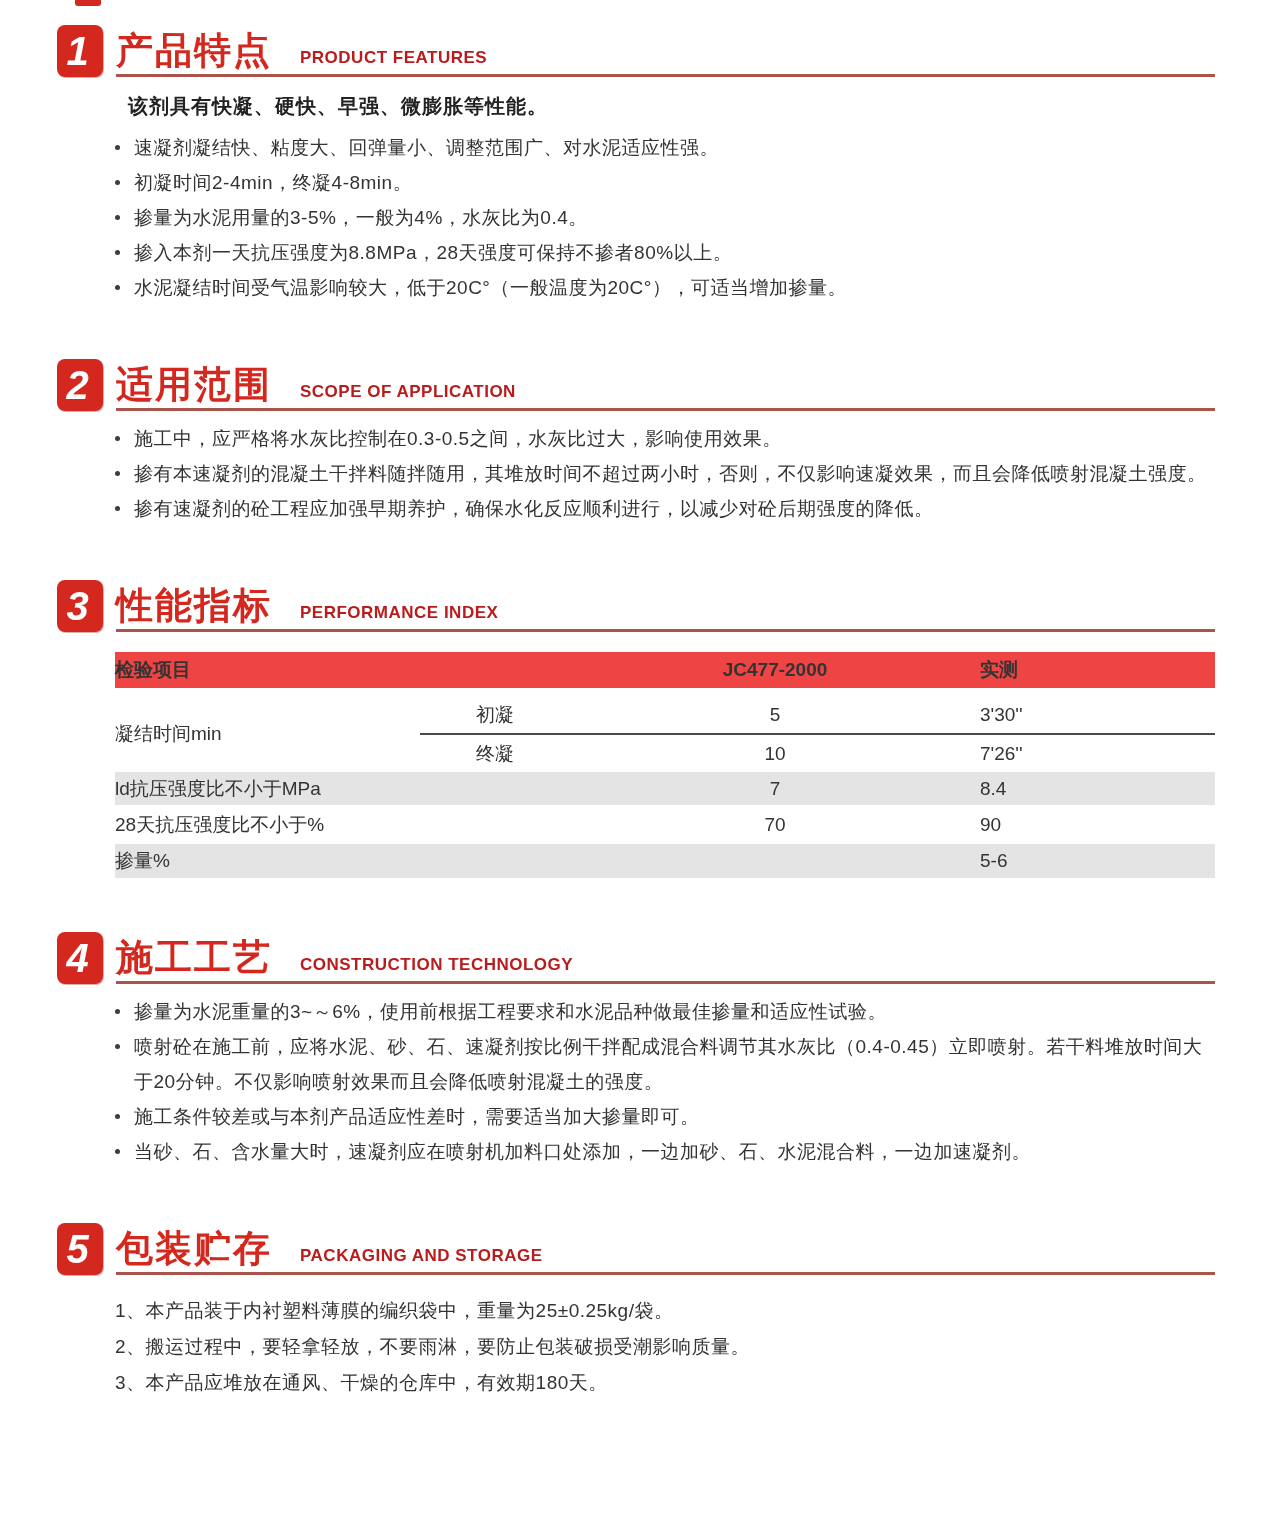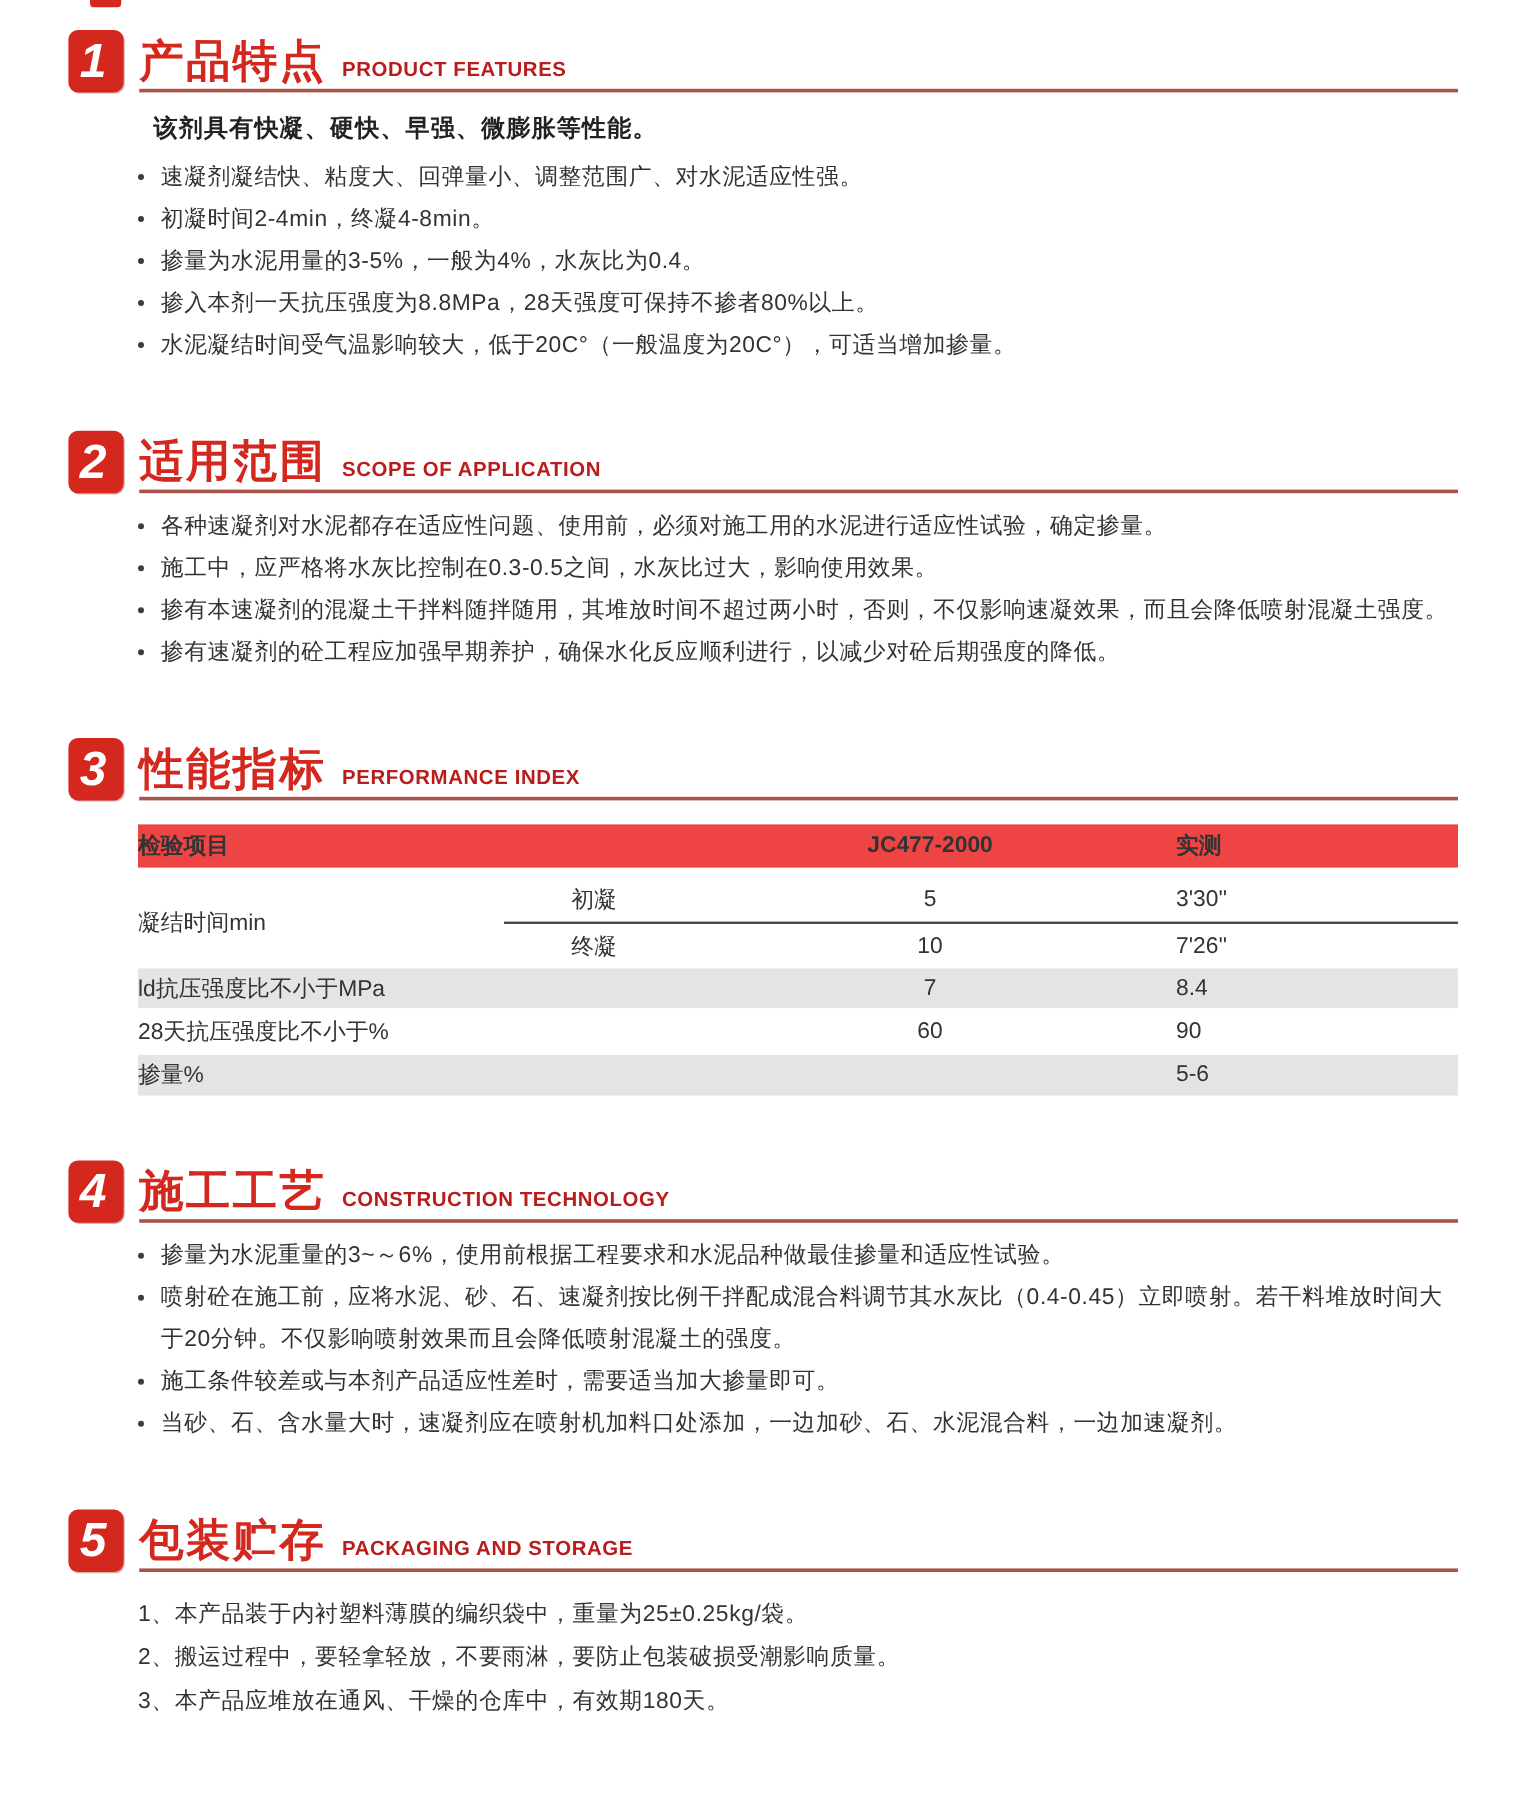--- a/index.html
+++ b/index.html
@@ -42,21 +42,21 @@
     line-height:1;
     padding-right:5px;
     box-sizing:border-box;
     box-shadow:1px 1px 0 rgba(150,30,20,.35);
   }
   .title-wrap{
     flex:1;
     margin-left:13px;
     border-bottom:3px solid #a9554c;
     display:flex;align-items:baseline;
-    gap:13px;
+    gap:28px;
     padding-bottom:1px;
   }
   .cn-title{
     font-size:37px;
     font-weight:800;
     color:#d4271d;
     letter-spacing:2px;
     line-height:1.15;
   }
   .en-title{
@@ -158,21 +158,20 @@
 
   <div class="section">
     <div class="sec-header">
       <div class="badge">2</div>
       <div class="title-wrap">
         <span class="cn-title">适用范围</span>
         <span class="en-title">SCOPE OF APPLICATION</span>
       </div>
     </div>
     <ul class="bullets">
-      <li>各种速凝剂对水泥都存在适应性问题、使用前，必须对施工用的水泥进行适应性试验，确定掺量。</li>
       <li>施工中，应严格将水灰比控制在0.3-0.5之间，水灰比过大，影响使用效果。</li>
       <li>掺有本速凝剂的混凝土干拌料随拌随用，其堆放时间不超过两小时，否则，不仅影响速凝效果，而且会降低喷射混凝土强度。</li>
       <li>掺有速凝剂的砼工程应加强早期养护，确保水化反应顺利进行，以减少对砼后期强度的降低。</li>
     </ul>
   </div>
 
   <div class="section">
     <div class="sec-header">
       <div class="badge">3</div>
       <div class="title-wrap">
@@ -204,21 +203,21 @@
         <td class="cell-center divide">10</td>
         <td class="cell-val divide">7'26''</td>
       </tr>
       <tr class="grow">
         <td class="cell-left" colspan="2">ld抗压强度比不小于MPa</td>
         <td class="cell-center">7</td>
         <td class="cell-val">8.4</td>
       </tr>
       <tr class="wrow">
         <td class="cell-left" colspan="2">28天抗压强度比不小于%</td>
-        <td class="cell-center">60</td>
+        <td class="cell-center">70</td>
         <td class="cell-val">90</td>
       </tr>
       <tr class="grow2">
         <td class="cell-left" colspan="2">掺量%</td>
         <td class="cell-center"></td>
         <td class="cell-val">5-6</td>
       </tr>
     </tbody>
       </table>
   </div>

